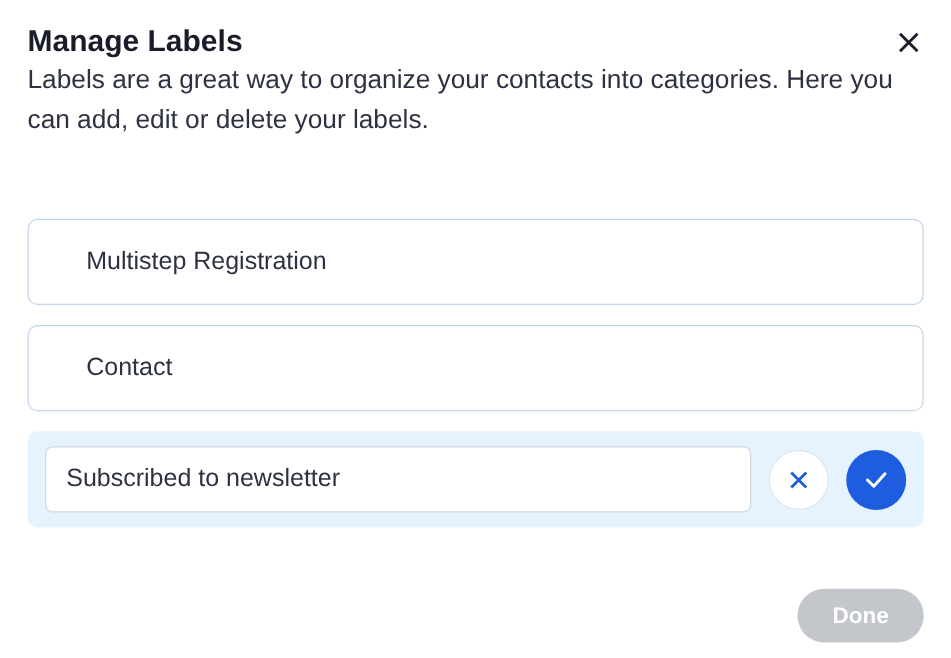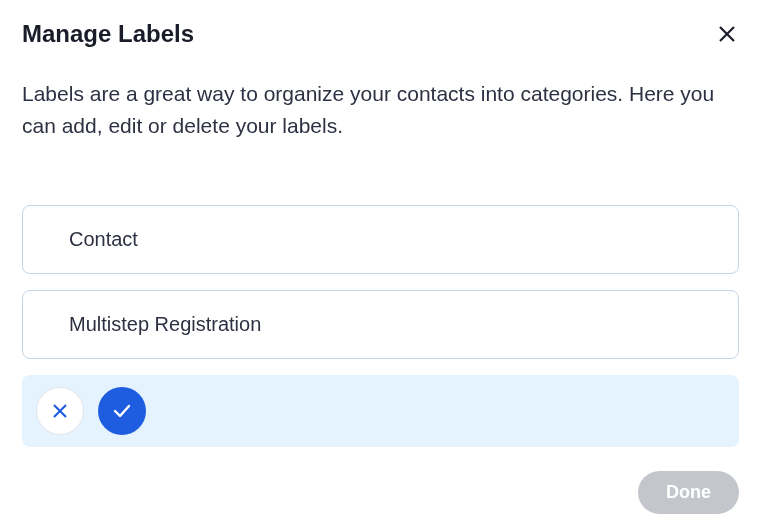--- a/index.html
+++ b/index.html
@@ -12,21 +12,20 @@
       background: #ffffff;
       width: 761px;
       height: 526px;
       position: relative;
       padding: 20px 22px;
     }
     .header {
       display: flex;
       justify-content: space-between;
       align-items: flex-start;
-      margin-bottom: 30px;
     }
     .title {
       font-size: 24px;
       font-weight: 700;
       color: #1a1d29;
     }
     .close-btn {
       cursor: pointer;
       width: 24px;
       height: 24px;
@@ -133,26 +132,27 @@
       <line x1="2" y1="2" x2="16" y2="16"></line>
       <line x1="16" y1="2" x2="2" y2="16"></line>
     </svg>
   </div>
 </div>
 
 <p class="description">Labels are a great way to organize your contacts into categories. Here you can add, edit or delete your labels.</p>
 
 <div class="labels-list">
   <div class="label-row">
+    <span class="label-text">Multistep Registration</span>
+  </div>
+  <div class="label-row">
     <span class="label-text">Contact</span>
   </div>
-  <div class="label-row">
-    <span class="label-text">Multistep Registration</span>
-  </div>
   <div class="edit-row">
+    <input type="text" class="edit-input" value="Subscribed to newsletter" style="">
     <button class="circle-btn cancel-btn">
       <svg viewBox="0 0 18 18" fill="none" stroke="#1f5de0" stroke-width="2.2">
         <line x1="3" y1="3" x2="15" y2="15"></line>
         <line x1="15" y1="3" x2="3" y2="15"></line>
       </svg>
     </button>
     <button class="circle-btn confirm-btn">
       <svg viewBox="0 0 18 14" fill="none" stroke="#ffffff" stroke-width="2.4" stroke-linecap="round" stroke-linejoin="round">
         <polyline points="2,7 7,12 16,2"></polyline>
       </svg>

